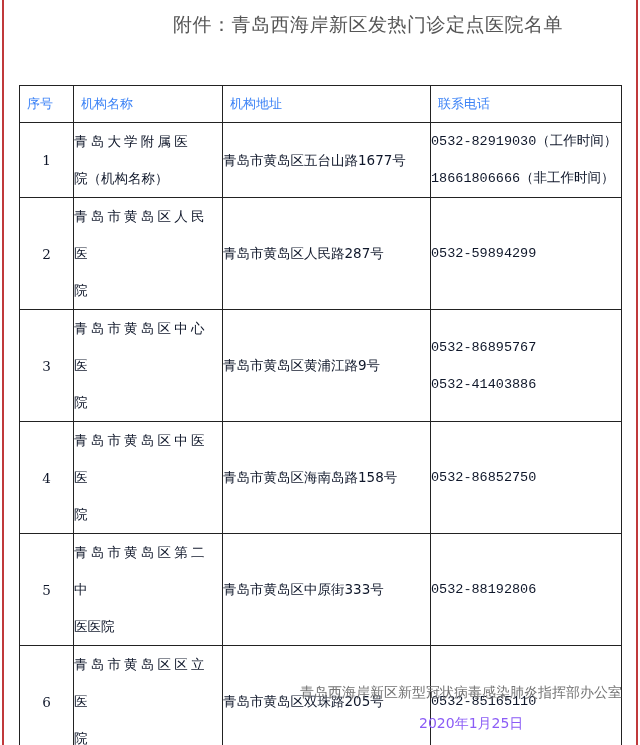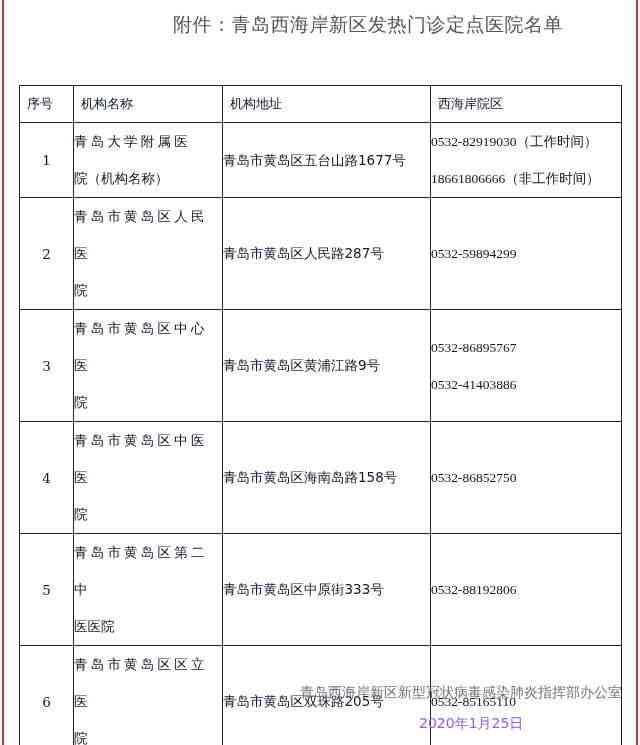--- a/index.html
+++ b/index.html
@@ -17,28 +17,28 @@
     font-size: 19px; color: #555; letter-spacing: 0.5px; padding-left: 48px;
   }
   table.list {
     position: absolute; left: 19px; top: 85px; width: 602px;
     border-collapse: collapse; table-layout: fixed;
   }
   table.list td, table.list th {
     border: 1.5px solid #222; padding: 0; font-weight: normal; vertical-align: middle;
   }
   table.list th {
-    height: 36px; text-align: left; padding-left: 7px; font-size: 13px; color: #0f172a;
+    height: 36px; text-align: left; padding-left: 7px; font-size: 13px; color: #3b82f6;
   }
   table.list td { height: 73px; font-size: 13.5px; color: #0f172a; }
   td.seq { text-align: center; font-family: "DejaVu Serif", "Liberation Serif", serif; font-size: 12px; color: #444; }
   td.name { padding-left: 7px; padding-right: 6px; line-height: 37px; letter-spacing: 3.2px; }
   td.name .l2 { letter-spacing: 0; }
   td.addr { padding-left: 7px; padding-right: 4px; line-height: 37px; font-size: 13px; }
-  td.phone { padding-left: 7px; font-family: Liberation Serif, serif; font-size: 12.5px; color: #444; line-height: 37px; }
+  td.phone { padding-left: 7px; font-family: Liberation Mono, monospace; font-size: 12.5px; color: #444; line-height: 37px; }
   .footer-org {
     position: absolute; top: 684px; right: 18px; font-size: 14px; color: #737373;
   }
   .footer-date {
     position: absolute; top: 715px; left: 419px; font-size: 14px; color: #8b5cf6;
   }
 </style>
 </head>
 <body>
 
@@ -52,21 +52,21 @@
     <col style="width:54px">
     <col style="width:149px">
     <col style="width:208px">
     <col style="width:191px">
   </colgroup>
   <thead>
     <tr>
       <th>序号</th>
       <th>机构名称</th>
       <th>机构地址</th>
-      <th>西海岸院区</th>
+      <th>联系电话</th>
     </tr>
   </thead>
   <tbody id="rows">
       <tr>
         <td class="seq">1</td>
         <td class="name">
           <div>青岛大学附属医</div>
           <div class="l2">院（机构名称）</div>
         </td>
         <td class="addr">

